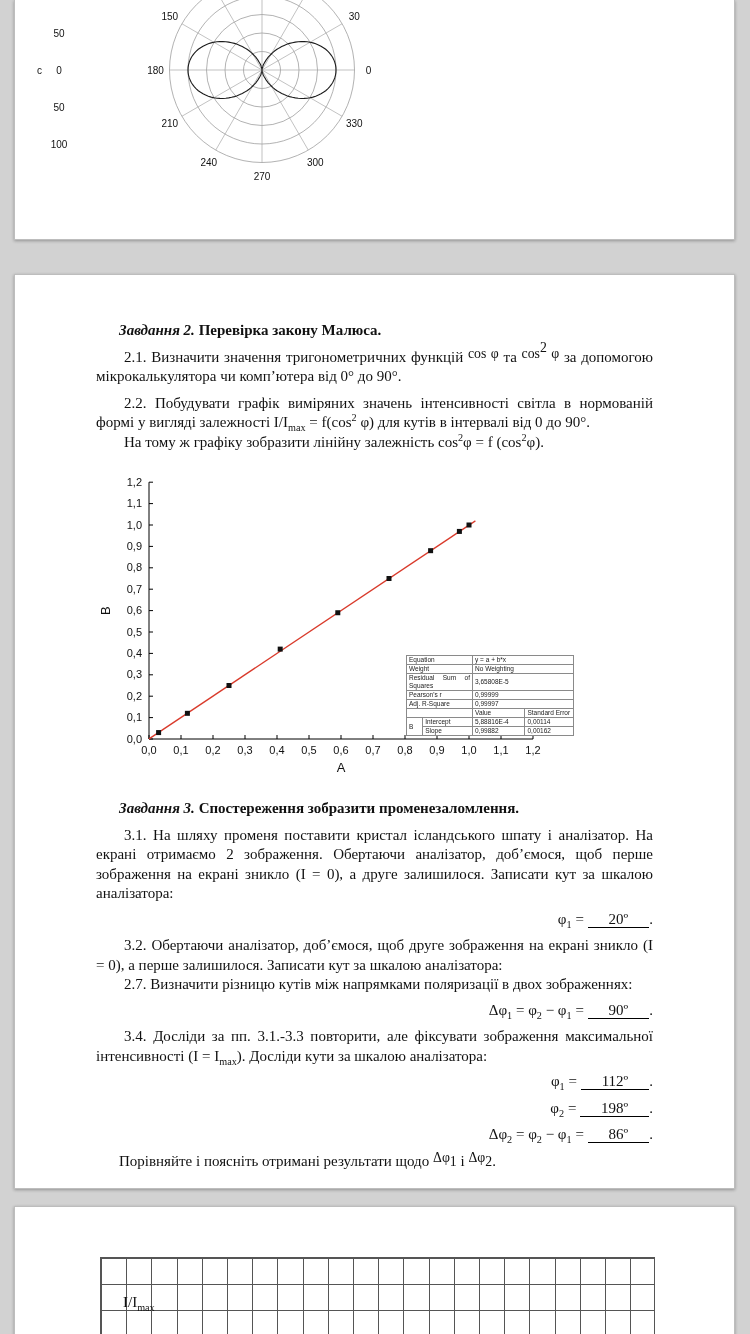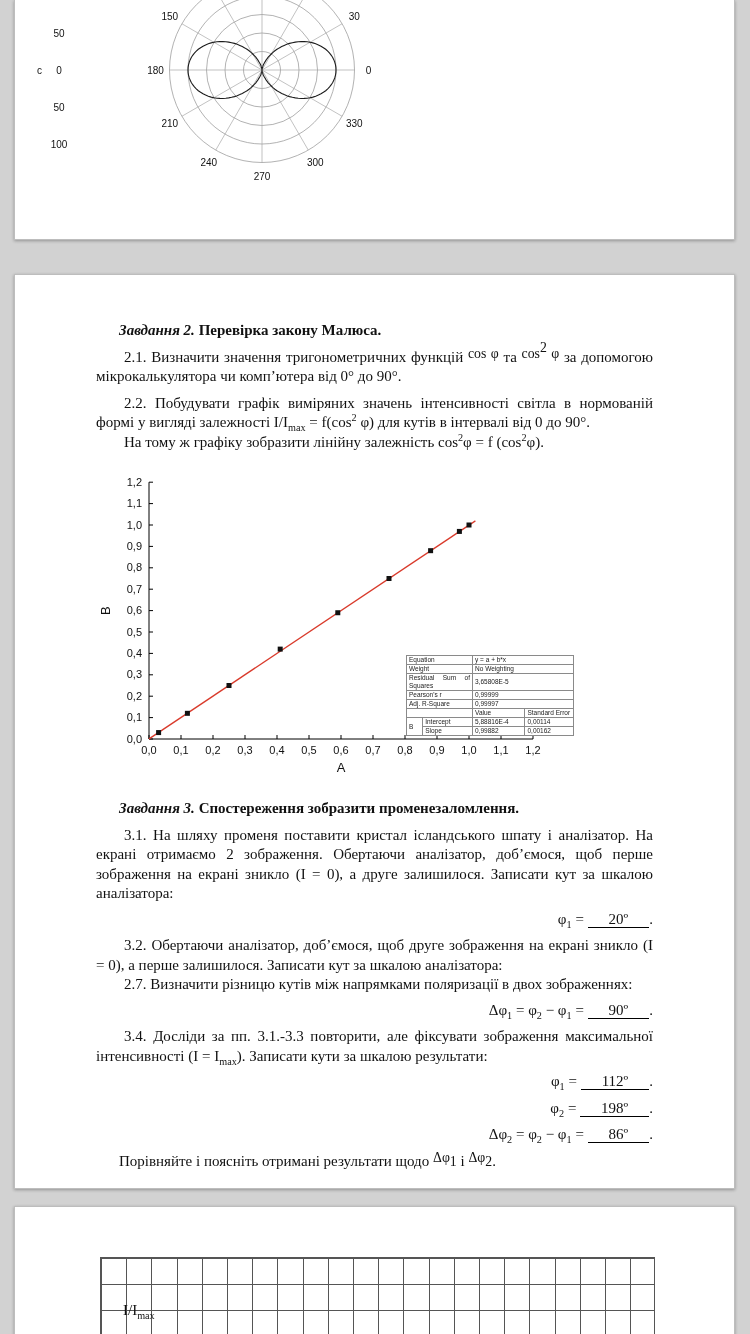--- a/index.html
+++ b/index.html
@@ -49,21 +49,21 @@
   .stats .c1{width:13px;} .stats .c2{width:50px;} .stats .c3{width:52px;} .stats .c4{width:48px;}
 
   
   .graph-paper{
     position:absolute;left:85px;top:50px;width:555px;height:260px;
     border:1px solid #555;box-sizing:border-box;background:#fff;
     background-image:
       repeating-linear-gradient(to right,#555 0px,#555 1px,transparent 1px,transparent 25.2px),
       repeating-linear-gradient(to bottom,#555 0px,#555 1px,transparent 1px,transparent 26px);
   }
-  .graph-ylabel{position:absolute;left:22px;top:44px;font-size:15px;background:transparent;}
+  .graph-ylabel{position:absolute;left:22px;top:36px;font-size:15px;background:transparent;}
 
   .polar-lbl{font-family:"Liberation Sans","DejaVu Sans",sans-serif;font-size:10px;fill:#111;}
 </style>
 </head>
 <body>
 
 <div class="page" id="page1">
   <svg id="polar-svg" width="720" height="240">
       <circle cx="247" cy="70" r="18.5" fill="none" stroke="#909090" stroke-width="0.7"></circle>
       <circle cx="247" cy="70" r="37" fill="none" stroke="#909090" stroke-width="0.7"></circle>
@@ -218,21 +218,21 @@
       </tbody>
         </table>
     </div>
 
     <p class="task-heading"><span class="bi">Завдання 3.</span><span class="b"> Спостереження зобразити променезаломлення.</span></p>
     <p class="para"><span>3.1. На шляху променя поставити кристал ісландського шпату і аналізатор. На екрані отримаємо 2 зображення. Обертаючи аналізатор, доб’ємося, щоб перше зображення на екрані зникло (</span><span class="i">I</span><span> = 0), а друге залишилося. Записати кут за шкалою аналізатора:</span></p>
     <p class="answer"><span>φ</span><sub>1</sub><span> = </span><span class="blank">20º</span><span>.</span></p>
     <p class="para"><span>3.2. Обертаючи аналізатор, доб’ємося, щоб друге зображення на екрані зникло (</span><span class="i">I</span><span> = 0), а перше залишилося. Записати кут за шкалою аналізатора:</span></p>
     <p class="para">2.7. Визначити різницю кутів між напрямками поляризації в двох зображеннях:</p>
     <p class="answer"><span>Δφ</span><sub>1</sub><span> = φ</span><sub>2</sub><span> − φ</span><sub>1</sub><span> = </span><span class="blank">90º</span><span>.</span></p>
-    <p class="para"><span>3.4. Досліди за пп. 3.1.-3.3 повторити, але фіксувати зображення максимальної інтенсивності (</span><span class="i">I</span><span> = </span><span class="i">I</span><sub>max</sub><span>). Записати кути за шкалою результати:</span></p>
+    <p class="para"><span>3.4. Досліди за пп. 3.1.-3.3 повторити, але фіксувати зображення максимальної інтенсивності (</span><span class="i">I</span><span> = </span><span class="i">I</span><sub>max</sub><span>). Досліди кути за шкалою аналізатора:</span></p>
     <p class="answer"><span>φ</span><sub>1</sub><span> = </span><span class="blank">112º</span><span>.</span></p>
     <p class="answer"><span>φ</span><sub>2</sub><span> = </span><span class="blank">198º</span><span>.</span></p>
     <p class="answer"><span>Δφ</span><sub>2</sub><span> = φ</span><sub>2</sub><span> − φ</span><sub>1</sub><span> = </span><span class="blank">86º</span><span>.</span></p>
     <p class="para" style="text-indent:23px;"><span>Порівняйте і поясніть отримані результати щодо </span><span class="raised">Δφ</span><sub class="raised">1</sub><span> і </span><span class="raised">Δφ</span><sub class="raised">2</sub><span>.</span></p>
 
   </div>
 </div>
 
 <div class="page" id="page3">
   <div class="graph-paper">

